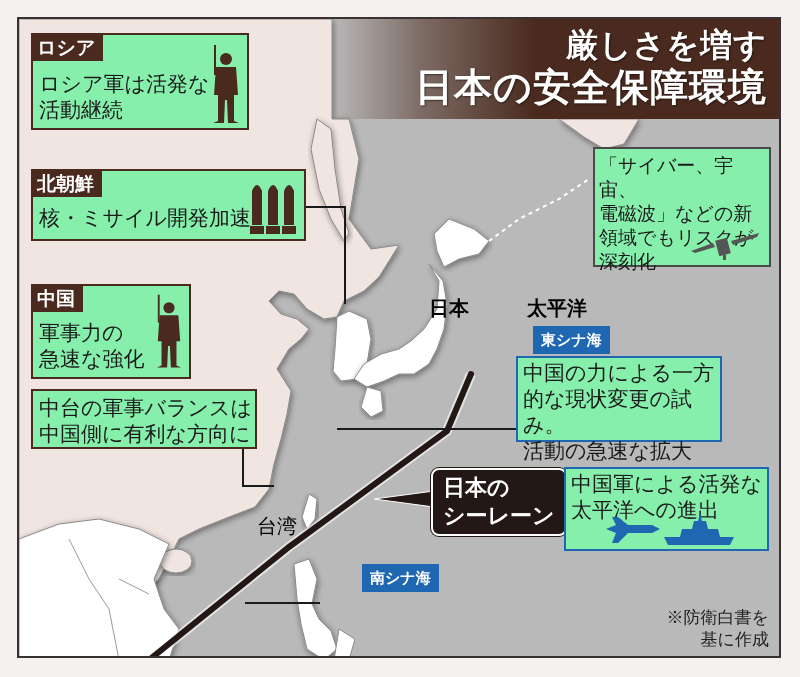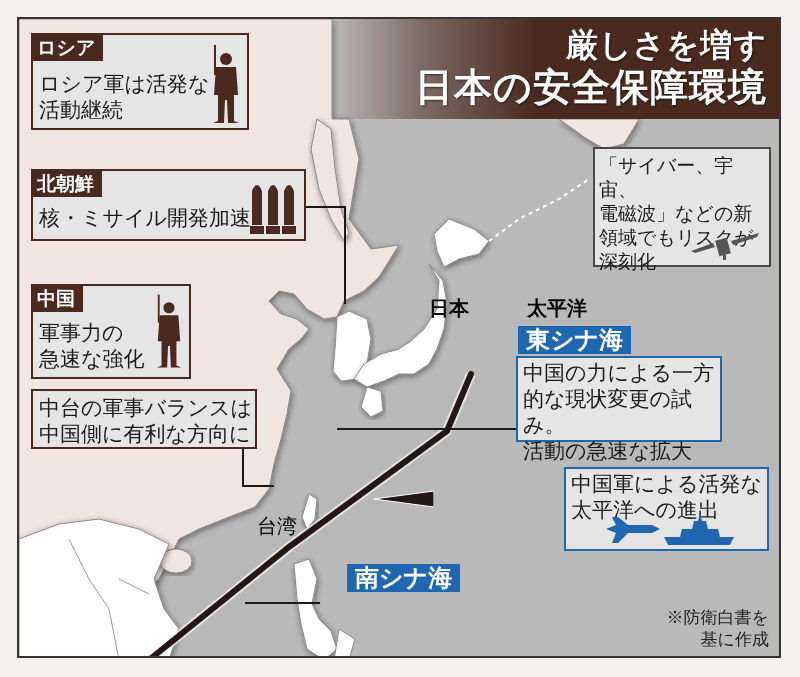--- a/index.html
+++ b/index.html
@@ -20,33 +20,33 @@
     .title {
       position: absolute; right: 16px; top: 8px; color: #fff;
       font-family: Liberation Mono, monospace; font-weight: bold;
       text-align: right; line-height: 42px;
       text-shadow: 1px 1px 2px rgba(0,0,0,0.5);
     }
     .title .l1 { font-size: 32px; letter-spacing: 1px; display:block; }
     .title .l2 { font-size: 38px; letter-spacing: 1px; display:block; }
 
     .box {
-      position: absolute; background: #e5e5e5; border: 2px solid #4a2a1e; box-sizing: border-box;
+      position: absolute; background: #86efac; border: 2px solid #4a2a1e; box-sizing: border-box;
       color: #1a1a1a;
     }
     .box .tag {
       position: absolute; left: -2px; top: -2px; background: #4a2a1e; color: #fff;
       font-weight: bold; font-size: 19px; padding: 3px 8px 3px 6px; line-height: 22px;
     }
     .box .body { position: absolute; left: 6px; font-size: 21px; line-height: 26px; letter-spacing: 0px; }
     .box.blue { border-color: #1f67b0; }
     .blue-tag {
       position: absolute; background: #1f67b0; color: #fff; font-weight: bold;
-      font-family: "DejaVu Serif", "Liberation Serif", serif; font-size: 24px;
-      padding: 3px 8px; line-height: 22px;
+      font-family: "DejaVu Serif", "Liberation Serif", serif; font-size: 15px;
+      padding: 3px 8px; line-height: 22px; margin-left: 15px;
     }
     .box.gray { border-color: #4a4a4a; }
     .label {
       position: absolute; font-weight: bold; color: #000000; font-size: 20px;
     }
     .label.serif { font-family: "DejaVu Serif", "Liberation Serif", serif; }
     .sealane {
       position: absolute; background: #231815; color: #fff; border: 2px solid #fff;
       border-radius: 8px; font-weight: bold; font-size: 22px; line-height: 28px;
       padding: 4px 10px; box-shadow: 0 0 0 1px #231815;
@@ -191,20 +191,24 @@
     <div class="body" style="top:2px;left:5px;">
       <div>中国の力による一方</div>
       <div>的な現状変更の試み。</div>
       <div>活動の急速な拡大</div>
     </div>
   </div>
 
   <svg style="position:absolute;left:355px;top:470px;" width="60" height="20" viewBox="0 0 60 20">
     <path d="M0,10 L60,2 L60,18 Z" fill="#231815" stroke="#fff" stroke-width="1"></path>
   </svg>
+  <div class="sealane" style="left:412px;top:449px;">
+    <div>日本の</div>
+    <div>シーレーン</div>
+  </div>
 
   <div class="box blue" style="left:545px;top:448px;width:205px;height:84px;">
     <div class="body" style="top:2px;left:5px;">
       <div>中国軍による活発な</div>
       <div>太平洋への進出</div>
     </div>
     <svg style="position:absolute;left:38px;bottom:4px;" width="130" height="32" viewBox="0 0 130 32">
       <path d="M2,16 L12,12 L8,4 L14,4 L24,12 L48,12 L56,16 L48,20 L24,20 L14,30 L8,30 L12,20 Z" fill="#1f67b0"></path>
       <path d="M60,24 L130,24 L126,32 L64,32 Z M76,24 L78,16 L88,16 L90,8 L94,8 L96,0 L98,8 L102,8 L104,16 L114,16 L116,24 Z" fill="#1f67b0"></path>
     </svg>

